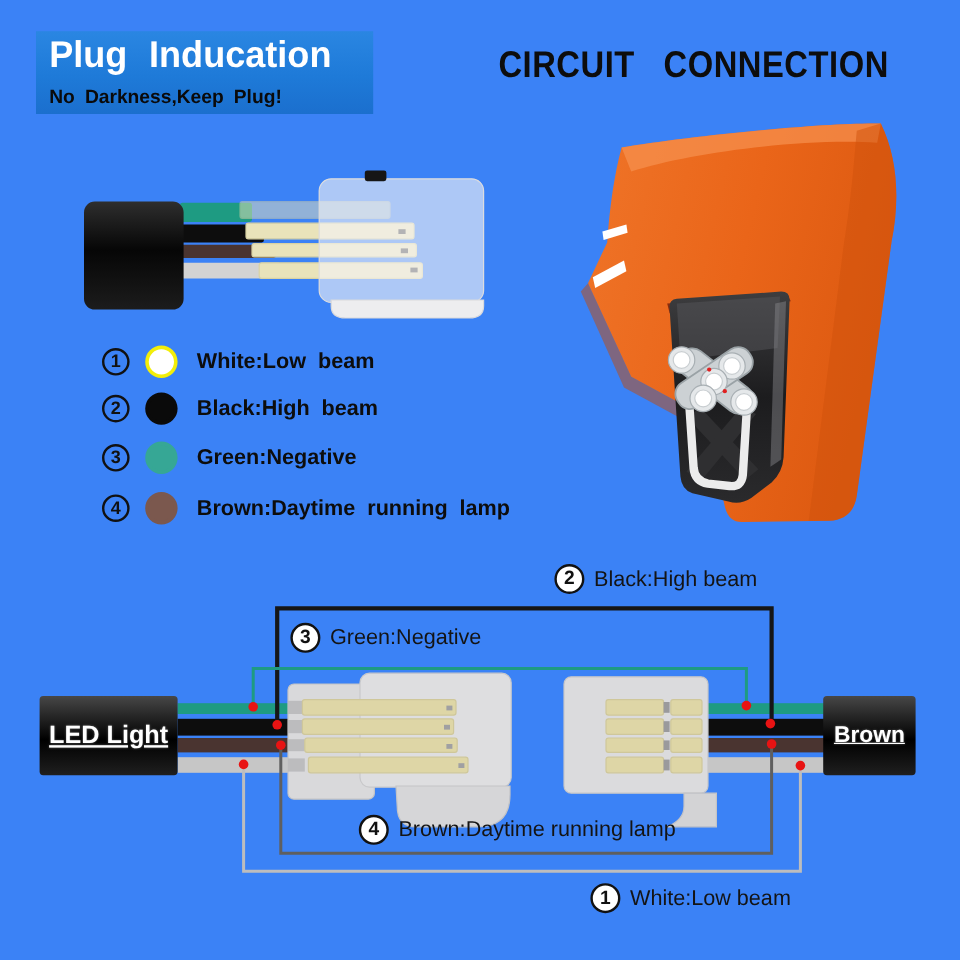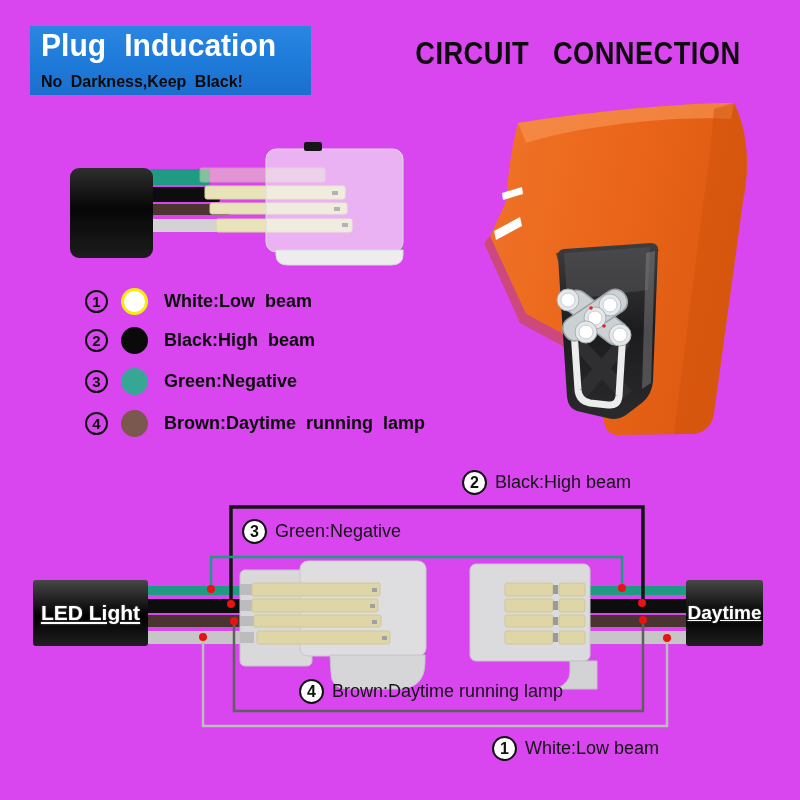--- a/index.html
+++ b/index.html
@@ -1,16 +1,16 @@
 <!DOCTYPE html>
 <html><head>
 <meta charset="utf-8">
 <style>
   html,body{margin:0;padding:0;background:#fff;}
-  #stage{position:relative;width:800px;height:800px;background:#d946ef;overflow:hidden;
+  #stage{position:relative;width:800px;height:800px;background:#3b82f6;overflow:hidden;
          font-family:"Liberation Sans","DejaVu Sans",sans-serif;}
   
   .banner{position:absolute;left:30px;top:26px;width:281px;height:69px;
           background:linear-gradient(180deg,#2a86e2 0%,#1e7ad8 55%,#1b6fce 100%);}
   .banner-title{position:absolute;left:11px;top:2px;color:#ffffff;font-size:31px;font-weight:800;
                 letter-spacing:0px;word-spacing:10px;transform:scaleX(.97);transform-origin:left;white-space:nowrap;}
   .banner-sub{position:absolute;left:11px;bottom:4px;color:#0a0a0a;font-size:16px;font-weight:800;
               word-spacing:4px;white-space:nowrap;}
   
   .page-title{position:absolute;left:372px;top:36px;width:412px;text-align:center;color:#0d0d0d;
@@ -35,21 +35,21 @@
                color:#fff;font-weight:800;text-shadow:0 0 2px rgba(255,255,255,.35);text-decoration:underline;}
   .abs{position:absolute;}
 </style>
 </head>
 <body>
 
 <div id="stage">
 
   <div class="banner">
     <div class="banner-title">Plug Inducation</div>
-    <div class="banner-sub">No Darkness,Keep Black!</div>
+    <div class="banner-sub">No Darkness,Keep Plug!</div>
   </div>
 
   <div class="page-title">CIRCUIT CONNECTION</div>
 
   <svg class="abs" style="left:60px;top:135px" width="350" height="135" viewBox="0 0 350 135">
     <defs>
       <linearGradient id="sleeveGrad" x1="0" y1="0" x2="0" y2="1">
         <stop offset="0" stop-color="#2e2e2e"></stop>
           <stop offset="0.45" stop-color="#060606"></stop>
         <stop offset="1" stop-color="#1c1c1c"></stop>
@@ -234,21 +234,21 @@
       <circle cx="234" cy="171" r="4"></circle>
         <circle cx="203" cy="187" r="4"></circle>
       <circle cx="622" cy="138" r="4"></circle>
         <circle cx="642" cy="153" r="4"></circle>
       <circle cx="643" cy="170" r="4"></circle>
         <circle cx="667" cy="188" r="4"></circle>
     </g>
   </svg>
 
   <div class="cable-label" style="left:33px;top:580px;width:115px;height:66px;font-size:21px;">LED Light</div>
-  <div class="cable-label" style="left:686px;top:580px;width:77px;height:66px;font-size:19px;">Daytime</div>
+  <div class="cable-label" style="left:686px;top:580px;width:77px;height:66px;font-size:19px;">Brown</div>
 
   <div class="callout" style="left:462px;top:470px">
     <span class="callout-num">2</span>
     <span class="callout-label">Black:High beam</span>
   </div>
   <div class="callout" style="left:242px;top:519px">
     <span class="callout-num">3</span>
     <span class="callout-label">Green:Negative</span>
   </div>
   <div class="callout" style="left:299px;top:679px">

